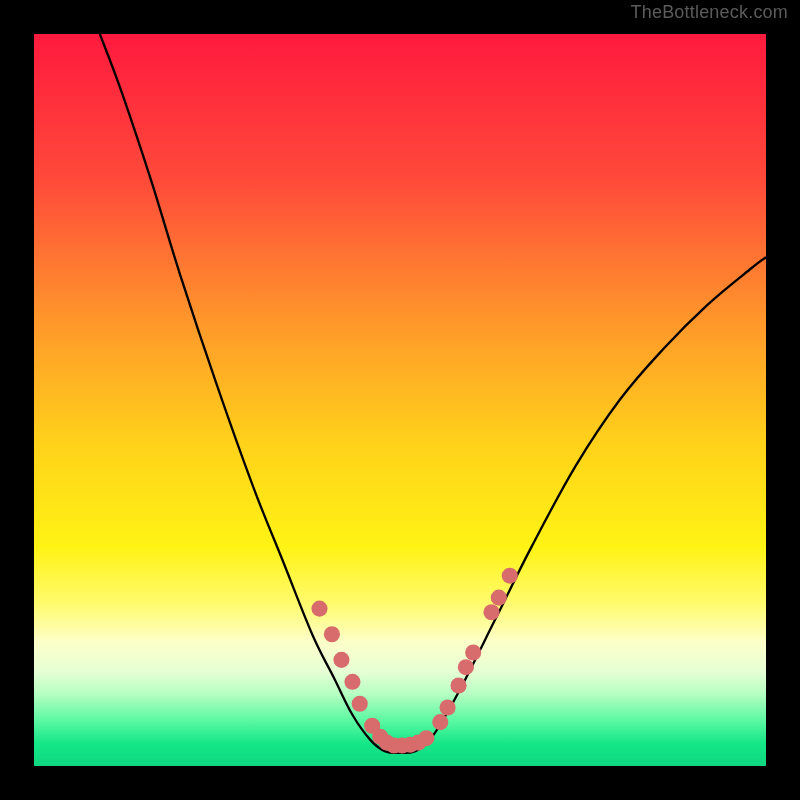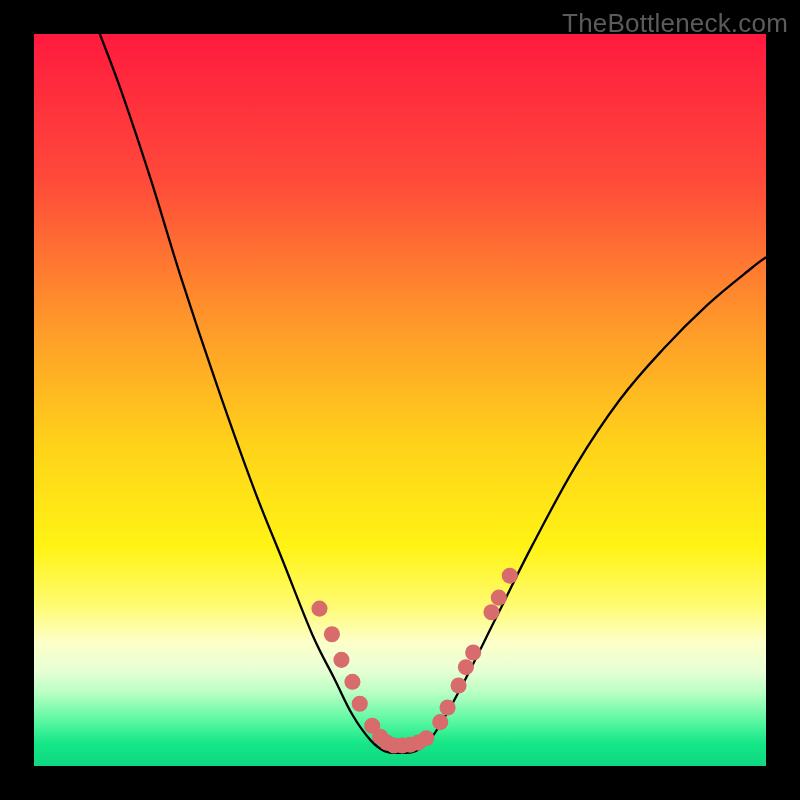--- a/index.html
+++ b/index.html
@@ -29,24 +29,24 @@
   }
   .gradient {
     position: absolute;
     left: 0;
     top: 0;
     width: 100%;
     height: 100%;
   }
   .watermark {
     position: absolute;
-    top: 8px;
+    top: 2px;
     right: 12px;
     color: #5b5b5b;
-    font-size: 26px;
+    font-size: 18px;
     letter-spacing: 0.2px;
     font-weight: 500;
   }
   svg.curve {
     position: absolute;
     left: 0;
     top: 0;
   }
 </style>
 </head>

